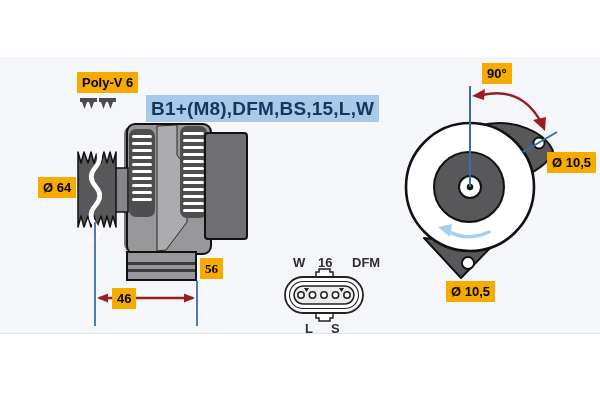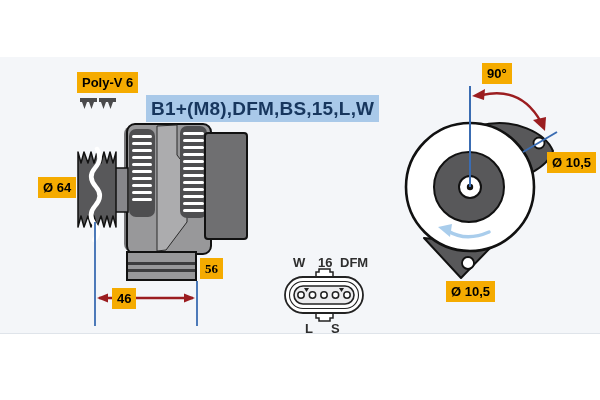--- a/index.html
+++ b/index.html
@@ -157,17 +157,17 @@
   <div class="tag tag-yellow" style="left:112px;top:288px;">46</div>
 
   <div class="tag tag-yellow" style="left:482px;top:63px;">90°</div>
 
   <div class="tag tag-yellow" style="left:547px;top:152px;">Ø 10,5</div>
 
   <div class="tag tag-yellow" style="left:446px;top:281px;">Ø 10,5</div>
 
   <span class="pinlabel" style="left:293px;top:256px;">W</span>
   <span class="pinlabel" style="left:318px;top:256px;">16</span>
-  <span class="pinlabel" style="left:340px;top:256px;">DFM</span>
+  <span class="pinlabel" style="left:352px;top:256px;">DFM</span>
   <span class="pinlabel" style="left:305px;top:322px;">L</span>
   <span class="pinlabel" style="left:331px;top:322px;">S</span>
 
 </div>
 
 </body></html>

